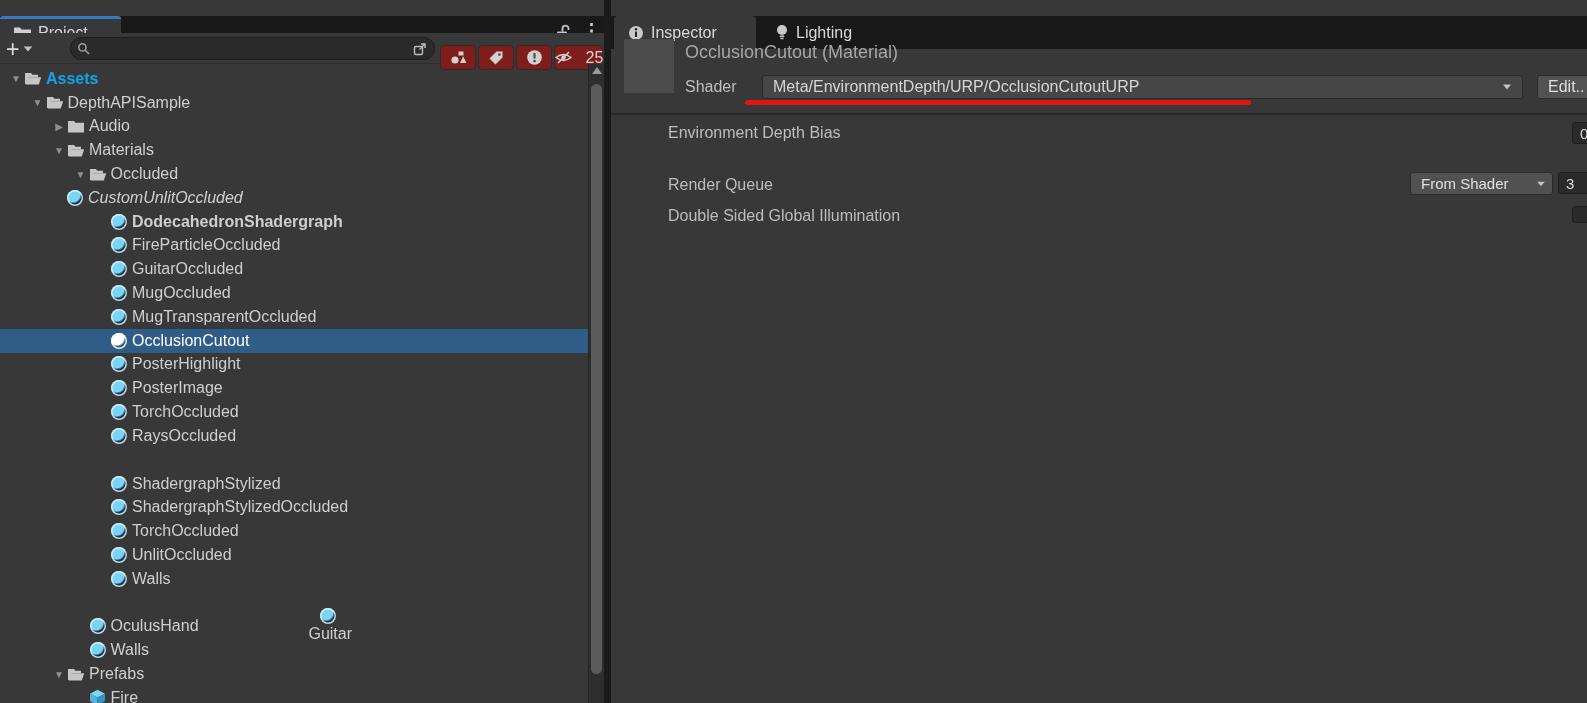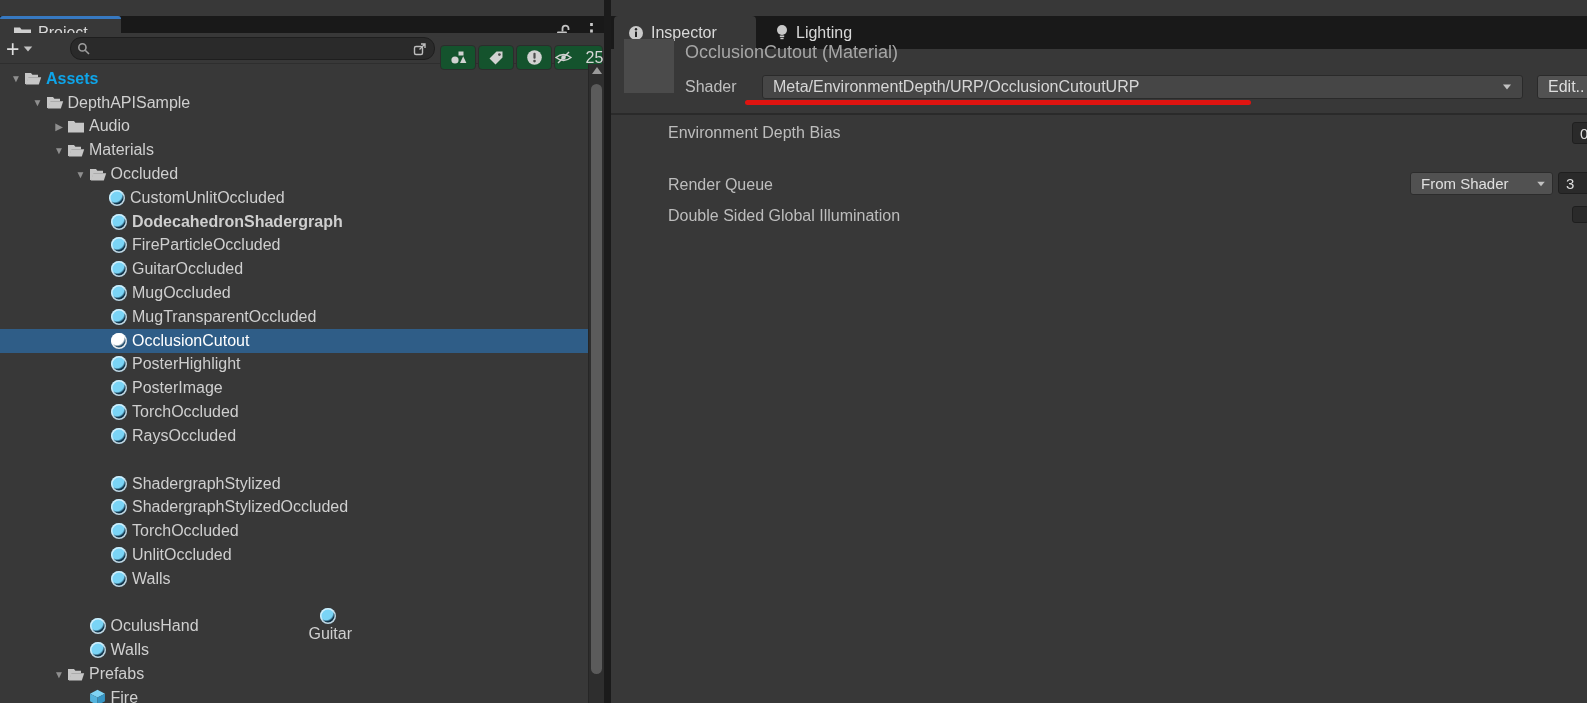--- a/index.html
+++ b/index.html
@@ -27,21 +27,21 @@
   #create-btn { position:absolute; left:6px; top:3px; width:36px; height:25px; display:flex;
          align-items:center; color:#dedede; }
   #create-btn .plus { font-size:23px; line-height:22px; font-weight:400; }
   .caret { width:0; height:0; border-left:5px solid transparent; border-right:5px solid transparent;
          border-top:6px solid #c2c2c2; display:inline-block; }
   #create-btn .caret { margin-left:4px; transform:scale(.85); }
   #search-field { position:absolute; left:70px; top:4px; width:365px; height:23px; background:#2a2a2a;
          border:1px solid #1e1e1e; border-radius:11px; display:flex; align-items:center; padding:0 6px; }
   #search-input { flex:1; background:transparent; border:none; outline:none; color:#d6d6d6;
          font-size:14px; padding:0 4px; }
-  .tool-btn { position:absolute; top:12px; height:25px; background:#14532d; border:1px solid #2c2c2c;
+  .tool-btn { position:absolute; top:12px; height:25px; background:#7f1d1d; border:1px solid #2c2c2c;
          border-radius:4px; display:flex; align-items:center; justify-content:center; gap:13px;
          color:#d6d6d6; font-size:16px; }
 
   
   #tree { position:absolute; left:0; top:64px; width:588px; height:639px; overflow:hidden; padding-top:3px; }
   .row { height:23.8px; display:flex; align-items:center; color:#cfcfcf; font-size:16px; white-space:nowrap; }
   .row.selected { background:#2f5d87; color:#ffffff; }
   .row.bold .lbl { font-weight:bold; color:#0ea5e9; }
   .tri { width:16px; text-align:center; font-size:10px; color:#8f8f8f; flex:0 0 16px; }
   .ico { width:18px; height:17px; flex:0 0 18px; margin-right:4px; display:flex; align-items:center;
@@ -211,21 +211,21 @@
       <div class="row" style="padding-left: 72.5px;">
         <span class="tri">▼</span>
         <span class="ico">
           <svg width="18" height="15" viewBox="0 0 18 15">
             <path d="M1 2h6l1.4 1.8H14v2.4H4.6L2.6 13H1z" fill="#c6c6c6"></path>
             <path d="M4.2 6.2h13L14.8 13.6H1.8z" fill="#c6c6c6"></path>
           </svg>
         </span>
         <span class="lbl">Occluded</span>
       </div>
-      <div class="row" style="padding-left: 92px;">
+      <div class="row" style="padding-left: 50px; font-style: italic;">
         <span class="tri"></span>
         <span class="ico">
           <span class="mat-ball"></span>
         </span>
         <span class="lbl">CustomUnlitOccluded</span>
       </div>
       <div class="row" style="padding-left: 94px; font-weight: bold;">
         <span class="tri"></span>
         <span class="ico">
           <span class="mat-ball"></span>

